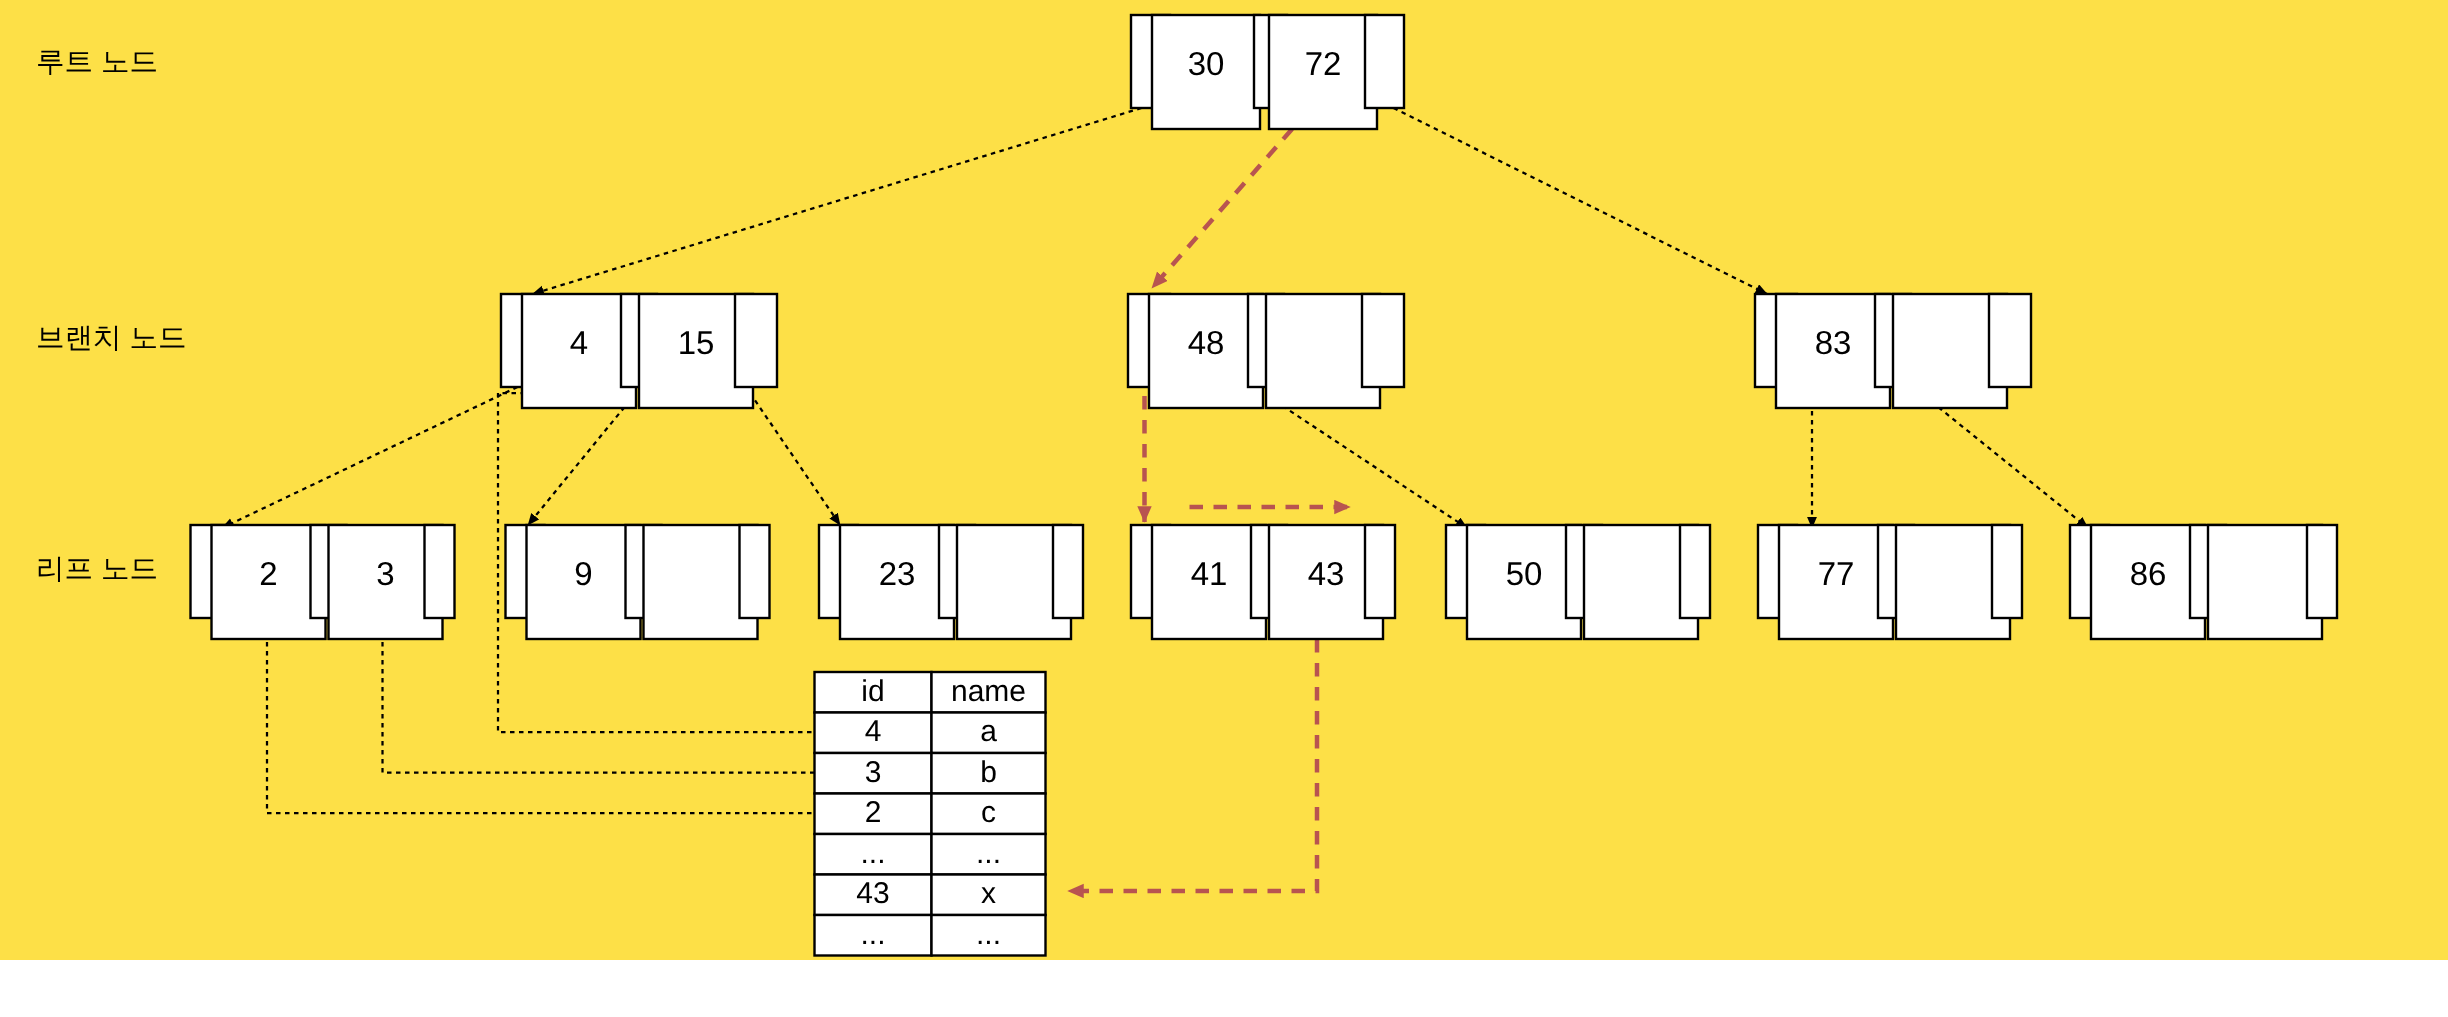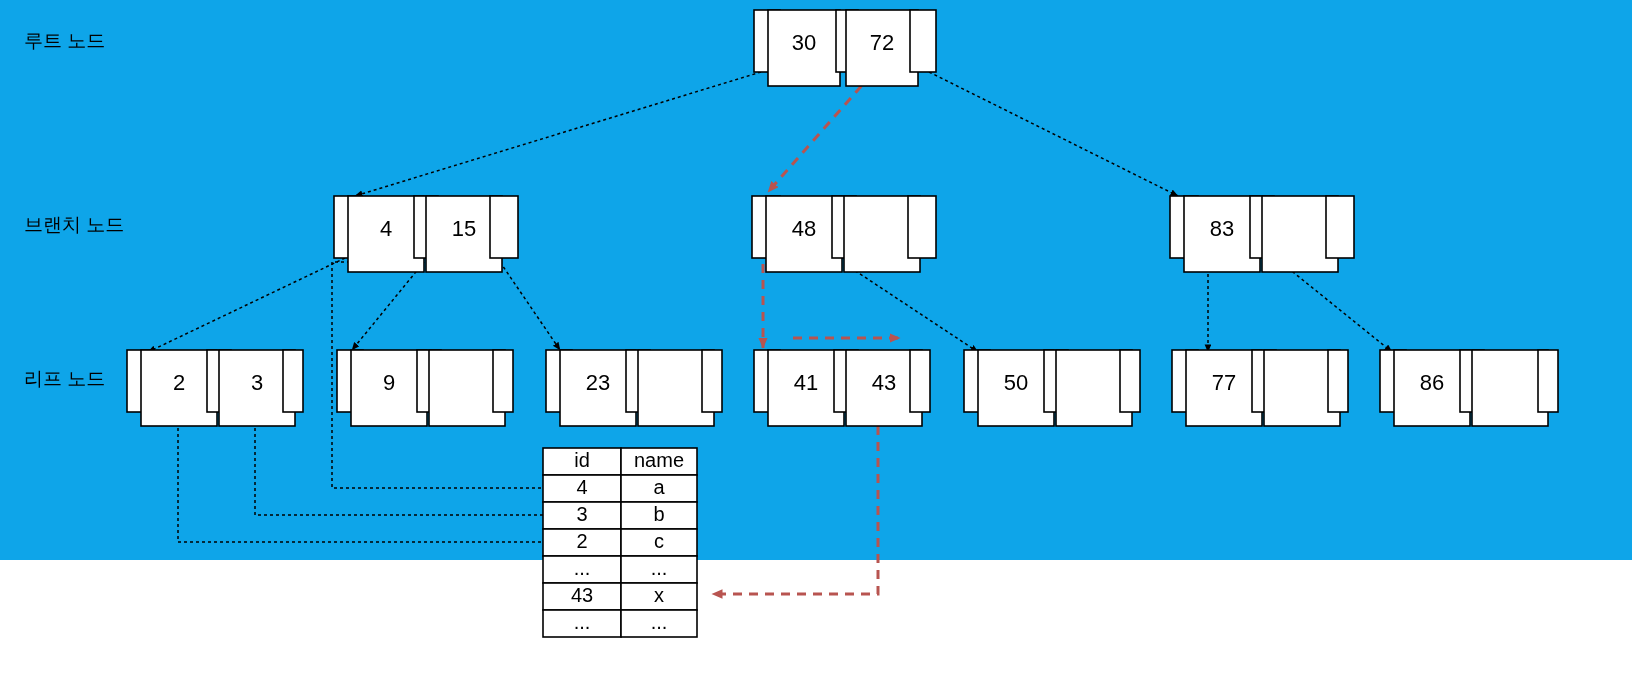--- a/index.html
+++ b/index.html
@@ -1,18 +1,18 @@
 <!DOCTYPE html>
 <html><head>
 <meta charset="utf-8">
 <style>
   html,body{margin:0;padding:0;background:#ffffff;}
   body{width:1632px;height:678px;overflow:hidden;
        font-family:"Liberation Sans","DejaVu Sans",sans-serif;}
-  #stage{position:relative;width:1632px;height:560px;background:#0ea5e9;}
+  #stage{position:relative;width:1632px;height:640px;background:#fde047;}
   svg#diagram{position:absolute;left:0;top:0;width:1632px;height:678px;display:block;}
   .lvl-label{font-size:19px;fill:#000000;font-family:"Liberation Sans","DejaVu Sans",sans-serif;
              dominant-baseline:middle;}
   .cell-rect{fill:#ffffff;stroke:#000000;stroke-width:1.6;}
   .key-txt{font-size:22px;fill:#000000;text-anchor:middle;dominant-baseline:middle;
            font-family:"Liberation Sans","DejaVu Sans",sans-serif;}
   .tbl-rect{fill:#ffffff;stroke:#000000;stroke-width:1.6;}
   .tbl-txt{font-size:20px;fill:#000000;text-anchor:middle;dominant-baseline:middle;
            font-family:"Liberation Sans","DejaVu Sans",sans-serif;}
   .lnk{fill:none;stroke:#000000;stroke-width:1.5;stroke-dasharray:3 3;}

